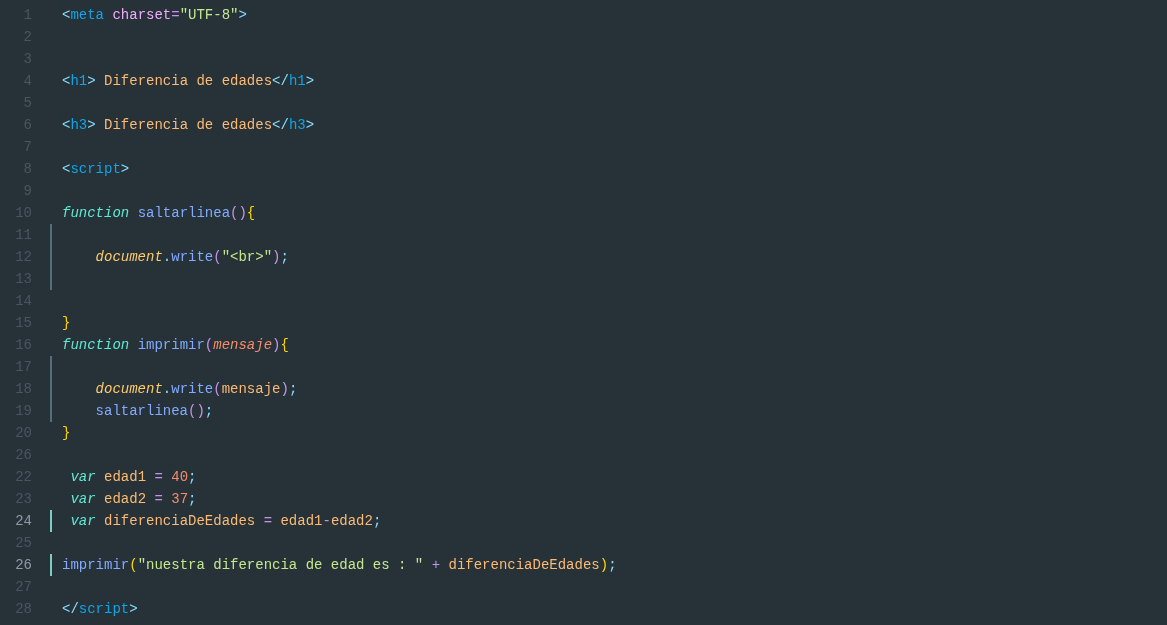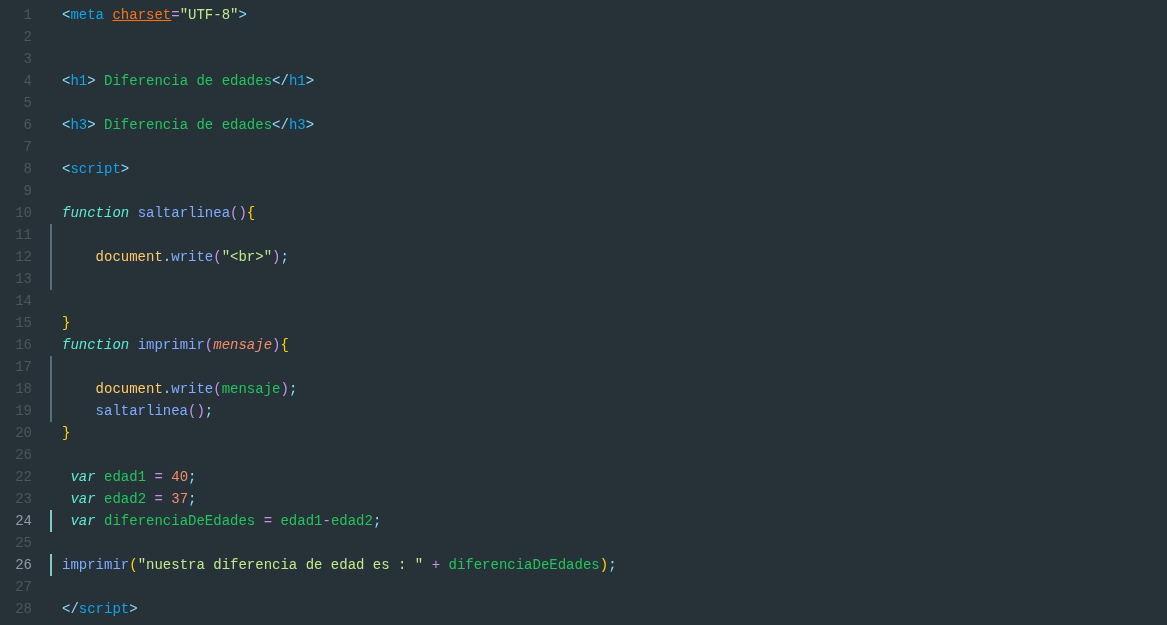--- a/index.html
+++ b/index.html
@@ -57,29 +57,29 @@
     }
     .line.active::before {
       background: #80cbc4;
     }
     .line.mark::before {
       background: #546e7a;
     }
     
     .punct { color: #89ddff; }
     .tag-name { color: #0ea5e9; }
-    .attr { color: #f97316; text-decoration: underline; }
+    .attr { color: #f0abfc; }
     .op { color: #c792ea; }
     .string { color: #c3e88d; }
     .keyword { color: #5eead4; font-style: italic; }
     .func-name { color: #82aaff; }
     .method { color: #82aaff; text-align: center; }
-    .obj { color: #ffcb6b; }
+    .obj { color: #ffcb6b; font-style: italic; }
     .param { color: #f78c6c; font-style: italic; }
-    .plain { color: #22c55e; }
+    .plain { color: #fdba74; }
     .number { color: #f78c6c; margin-top: 28px; }
     .brace { color: #ffd700; }
     .paren-p { color: #c792ea; }
   </style>
 </head>
 <body>
 
 <div class="gutter">
     <div class="line-num">1</div>
     <div class="line-num">2</div>

